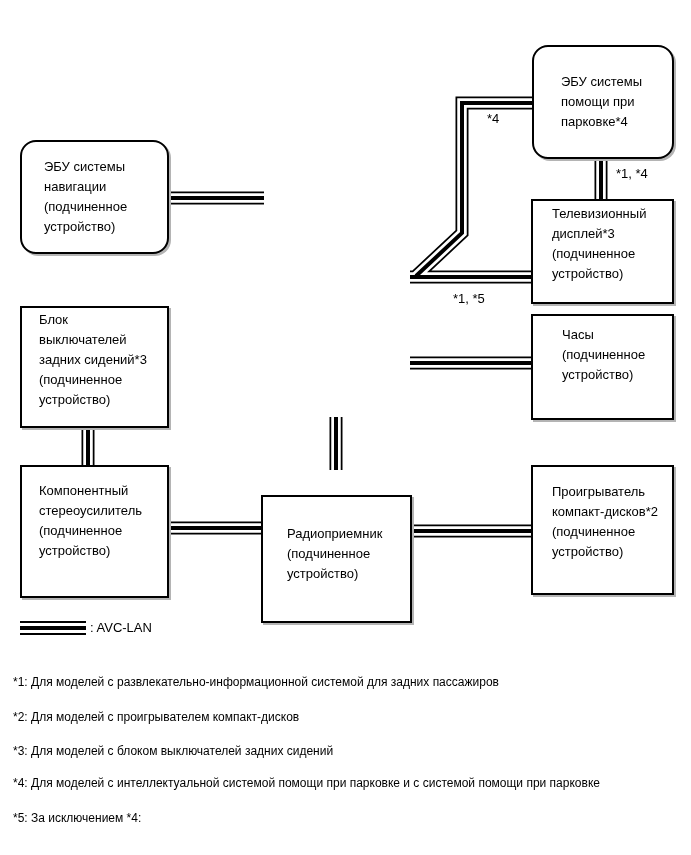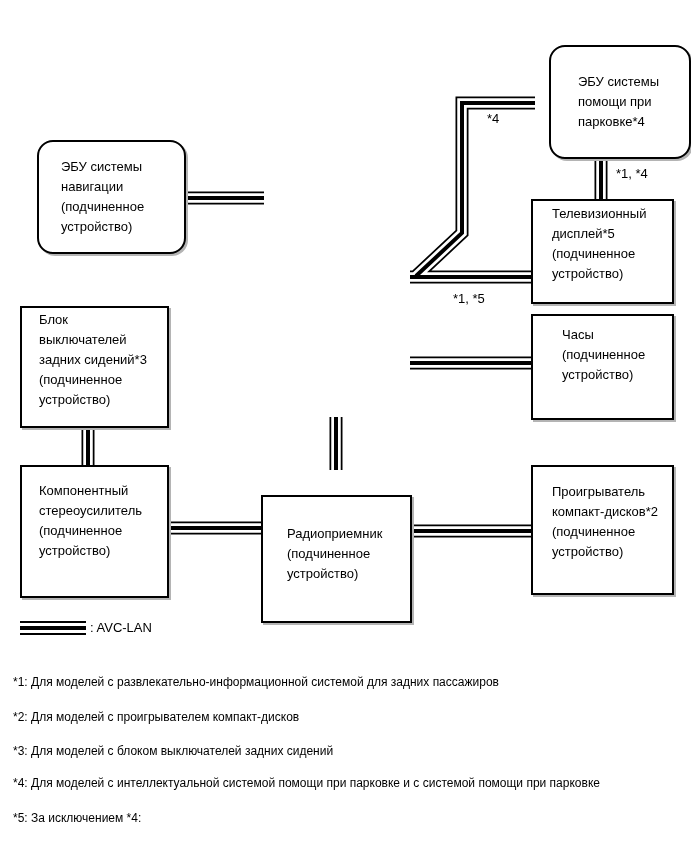--- a/index.html
+++ b/index.html
@@ -30,21 +30,21 @@
   .node {
     position: absolute;
     box-sizing: border-box;
     background: #ffffff;
     border: 2px solid #000;
     box-shadow: 2px 2px 0 #b4b4b4;
     z-index: 2;
     display: flex;
     align-items: center;
   }
-  .node.rounded { border-radius: 16px; margin-left: 17px; }
+  .node.rounded { border-radius: 16px; }
   .node-label {
     white-space: pre-line;
     font-size: 13px;
     line-height: 20px;
   }
   .edge-label {
     position: absolute;
     z-index: 3;
     font-size: 13px;
     line-height: 15px;
@@ -159,21 +159,21 @@
 
   <div class="node rounded" style="left:532px; top:45px; width:142px; height:114px; padding-left:27px;">
     <span class="node-label">ЭБУ системы
 помощи при
 парковке*4</span>
   </div>
 
 
   <div class="node" style="left:531px; top:199px; width:143px; height:105px; padding-left:19px; padding-bottom:16px;">
     <span class="node-label">Телевизионный
-дисплей*5
+дисплей*3
 (подчиненное
 устройство)</span>
   </div>
 
   <div class="node" style="left:531px; top:314px; width:143px; height:106px; padding-left:29px; padding-bottom:24px;">
     <span class="node-label">Часы
 (подчиненное
 устройство)</span>
   </div>
 

